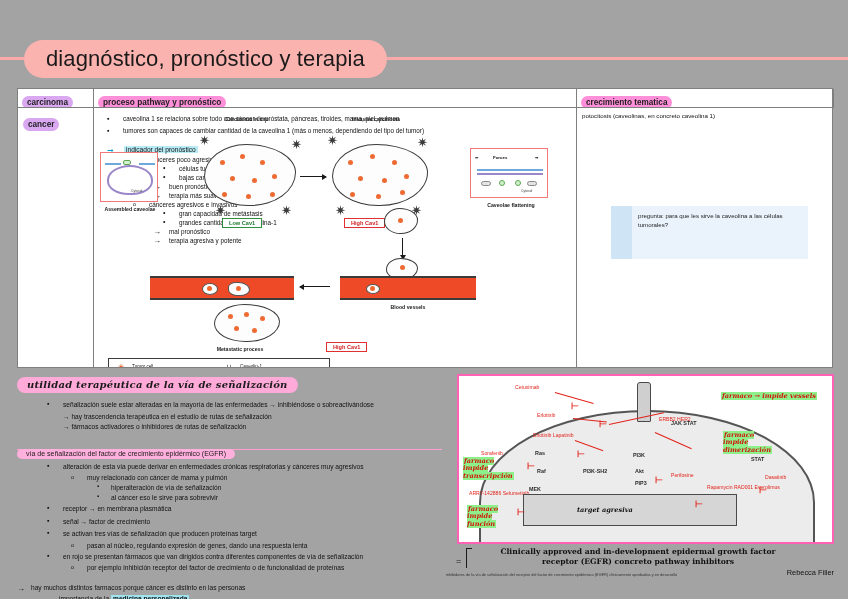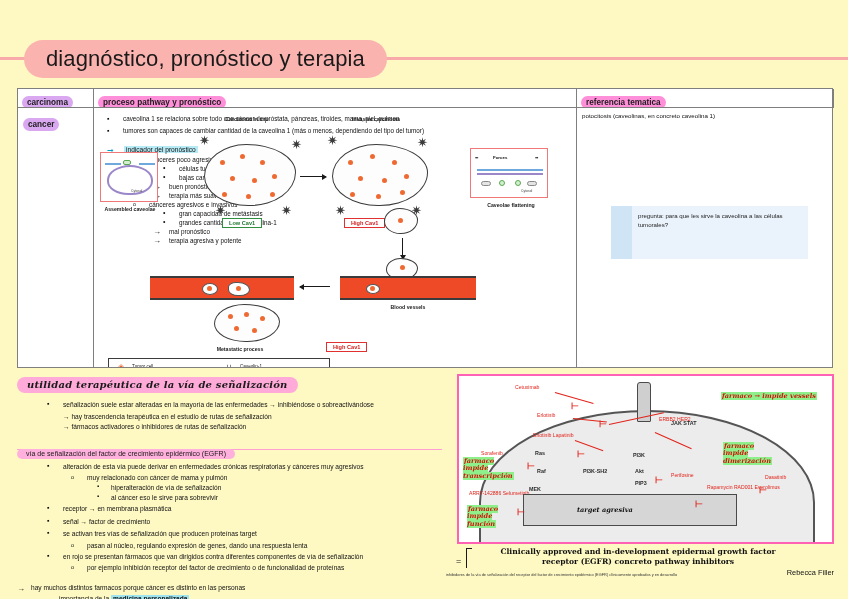--- a/index.html
+++ b/index.html
@@ -3,21 +3,21 @@
 <meta charset="utf-8">
 <style>
   * { box-sizing: border-box; }
   html, body {
     margin: 0; padding: 0;
     background: #ffffff;
     width: 848px; height: 599px;
     overflow: hidden;
     font-family: "Liberation Sans", sans-serif;
   }
-  .page { position: relative; width: 848px; height: 599px; background: #fef9c3; }
+  .page { position: relative; width: 848px; height: 599px; background: #a3a3a3; }
 
   
   .title-band {
     position: absolute; left: 0; top: 40px; width: 848px; height: 38px;
   }
   .title-rule {
     position: absolute; left: 0; top: 17px; width: 848px; height: 3px;
     background: #f8a9a9;
   }
   .title-pill {
@@ -240,21 +240,21 @@
 
   <div class="tbl">
 
     <div class="cell hdr">
       <span class="hl hl-violet">carcinoma</span>
     </div>
     <div class="cell hdr">
       <span class="hl hl-pink">proceso pathway y pronóstico</span>
     </div>
     <div class="cell hdr">
-      <span class="hl hl-pink">referencia tematica</span>
+      <span class="hl hl-pink">crecimiento tematica</span>
     </div>
 
     <div class="cell body-cell">
       <span class="hl hl-violet">cancer</span>
     </div>
 
     <div class="cell body-cell">
       <ul class="lv0">
         <li>caveolina 1 se relaciona sobre todo con cáncer de próstata, páncreas, tiroides, mama, piel, pulmon</li>
         <li>tumores son capaces de cambiar cantidad de la caveolina 1 (más o menos, dependiendo del tipo del tumor)</li>
@@ -465,21 +465,21 @@
     <div class="node" style="left:212px;top:44px;">JAK STAT</div>
     <div class="node" style="left:292px;top:80px;">STAT</div>
     <div class="node" style="left:124px;top:92px;">PI3K-SH2</div>
 
     <div class="target-box"></div>
     <div class="hand" style="left:118px;top:130px;">target agresiva</div>
 
     <div class="hand hand-red" style="left:262px;top:16px;">
       <span class="green-hl">farmaco → impide vessels</span>
     </div>
-    <div class="hand hand-red" style="left:264px;top:56px;width:56px;white-space:normal;line-height:1.1;margin-top:11px;">
+    <div class="hand hand-red" style="left:264px;top:56px;width:56px;white-space:normal;line-height:1.1;">
       <span class="green-hl">farmaco impide dimerización</span>
     </div>
     <div class="hand hand-red" style="left:4px;top:82px;width:50px;white-space:normal;line-height:1.1;">
       <span class="green-hl">farmaco impide transcripción</span>
     </div>
     <div class="hand hand-red" style="left:8px;top:130px;width:48px;white-space:normal;line-height:1.1;">
       <span class="green-hl">farmaco impide función</span>
     </div>
 
     <div class="inh" style="left:112px;top:26px;">⊢</div>

